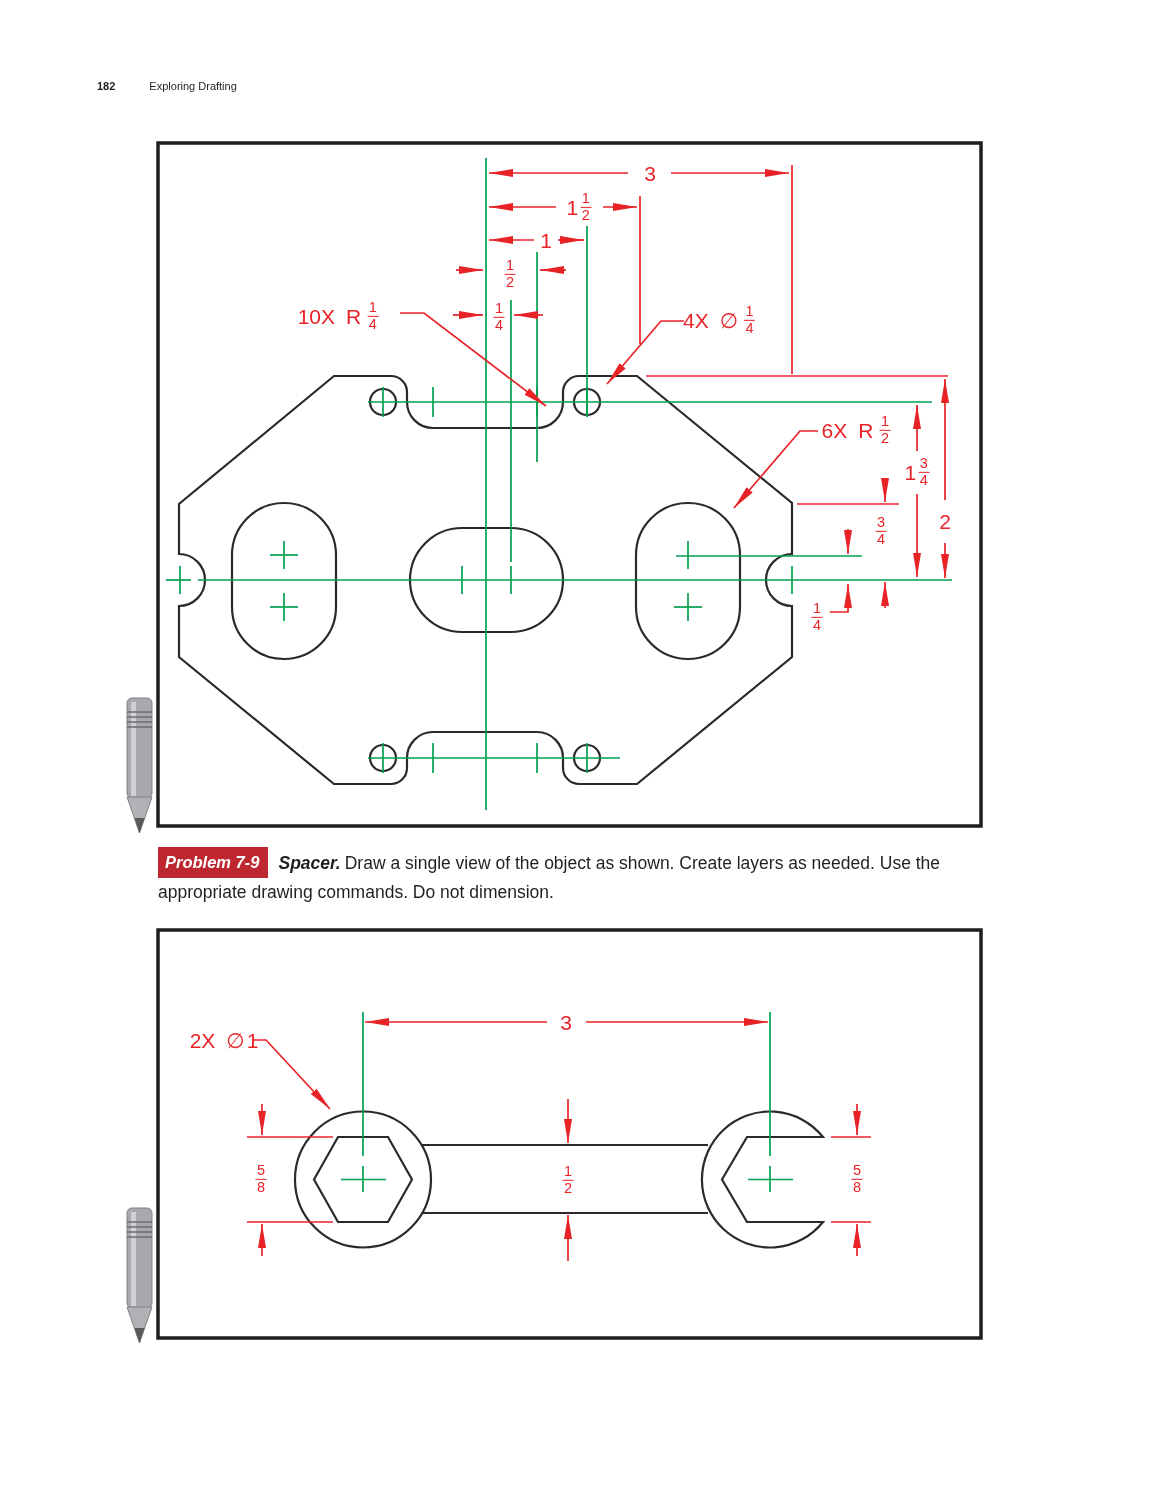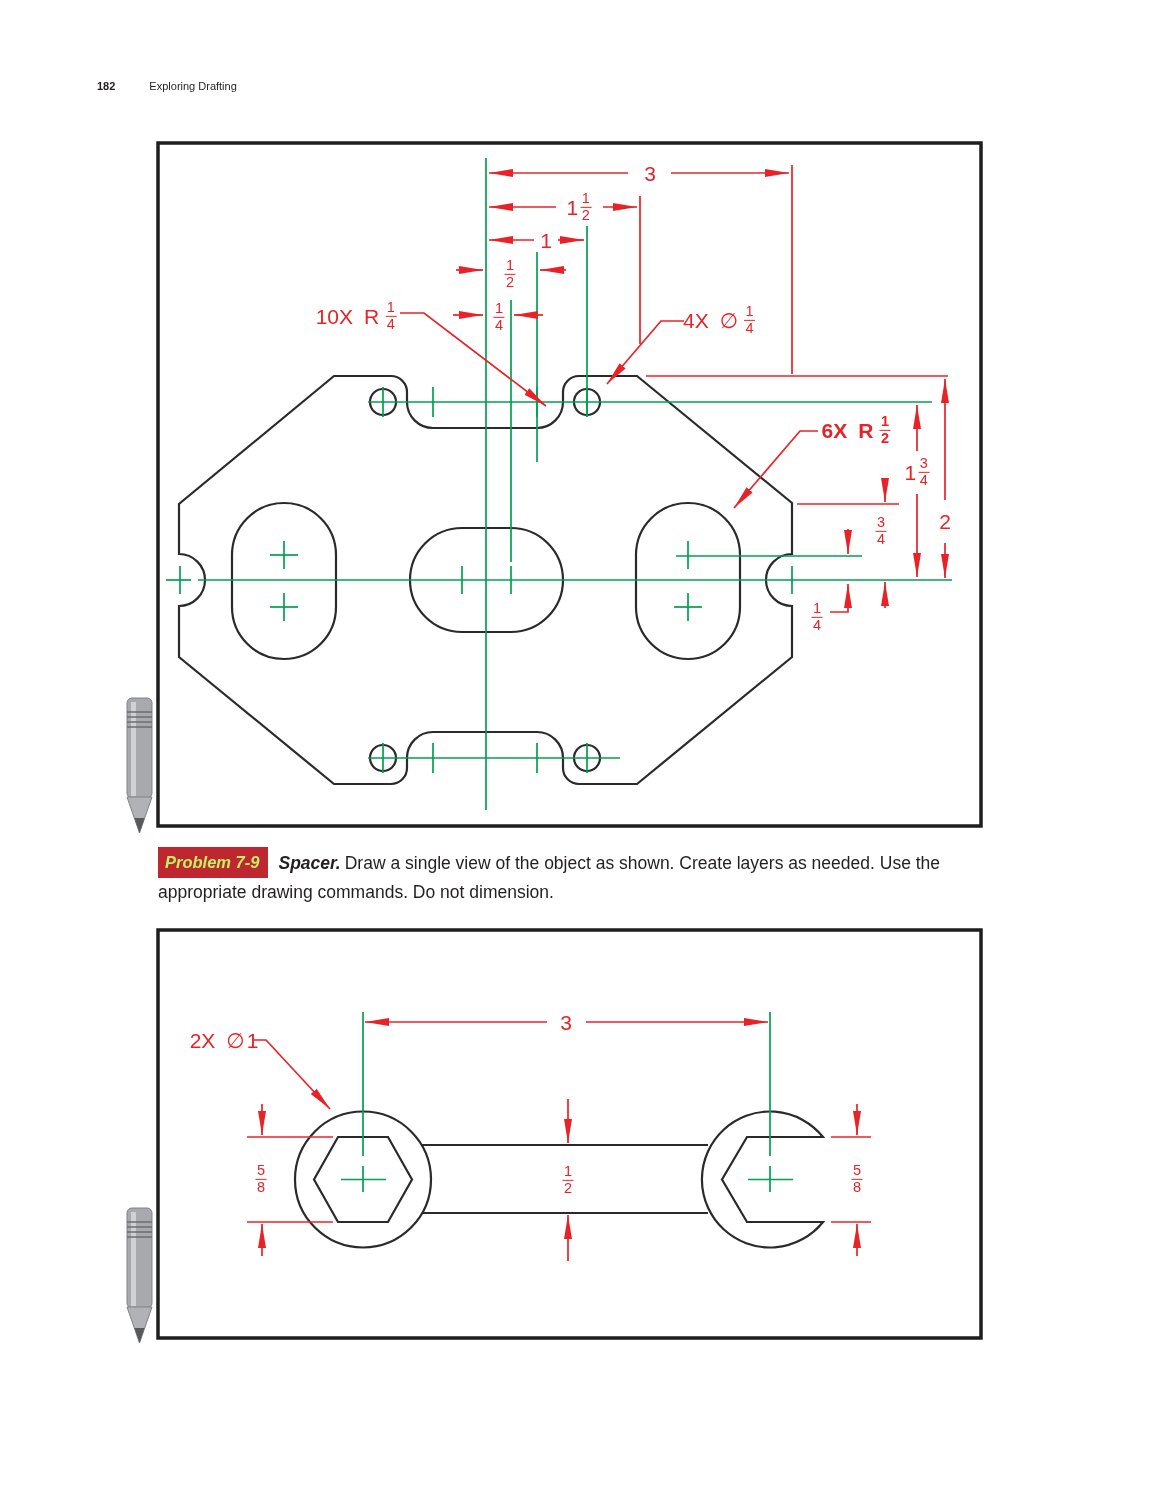--- a/index.html
+++ b/index.html
@@ -14,21 +14,21 @@
        font-size:21px;line-height:1;padding:1px 3px;white-space:nowrap;}
   .dim .pref{margin-right:4px;}
   .dim .cnt{margin-right:9px;}
   .frac{display:inline-flex;flex-direction:column;align-items:center;
         font-size:14.5px;line-height:1.08;}
   .frac .n{border-bottom:1.6px solid #e82328;padding:0 1.5px;}
   .frac .d{padding:0 1.5px;}
   .nobg{background:transparent;}
   
   .cap{position:absolute;left:158px;width:836px;font-size:17.5px;line-height:26px;}
-  .badge{display:inline-block;background:#be2730;color:#bef264;font-weight:bold;
+  .badge{display:inline-block;background:#be2730;color:#ffffff;font-weight:bold;
          font-style:italic;font-size:16.5px;padding:2px 9px 3px 7px;margin-right:10px;
          transform:translateY(-1px);}
   .capname{font-weight:bold;margin-right:4px;font-style:italic;}
 </style>
 </head>
 <body>
 
 <div class="sheet">
 
 <svg width="1167" height="1490" viewBox="0 0 1167 1490">
@@ -208,37 +208,37 @@
         <span class="n">1</span>
         <span class="d">2</span>
       </span>
     </div>
 <div class="dim" style="left:499px;top:317px;">
   <span class="frac">
         <span class="n">1</span>
         <span class="d">4</span>
       </span>
     </div>
-<div class="dim nobg" style="left:356px;top:316px;">
+<div class="dim nobg" style="left:338px;top:316px;">
   <span class="cnt">10X</span>
       <span class="pref">R</span>
       <span class="frac">
         <span class="n">1</span>
         <span class="d">4</span>
       </span>
     </div>
 <div class="dim nobg" style="left:719px;top:320px;">
   <span class="cnt">4X</span>
       <span class="pref">∅</span>
       <span class="frac">
         <span class="n">1</span>
         <span class="d">4</span>
       </span>
     </div>
-<div class="dim nobg" style="left:856px;top:430px;font-weight:bold;">
+<div class="dim nobg" style="left:856px;top:430px;">
   <span class="cnt">6X</span>
       <span class="pref">R</span>
       <span class="frac">
         <span class="n">1</span>
         <span class="d">2</span>
       </span>
     </div>
 <div class="dim" style="left:917px;top:472px;">
   <span>1</span>
       <span class="frac">

